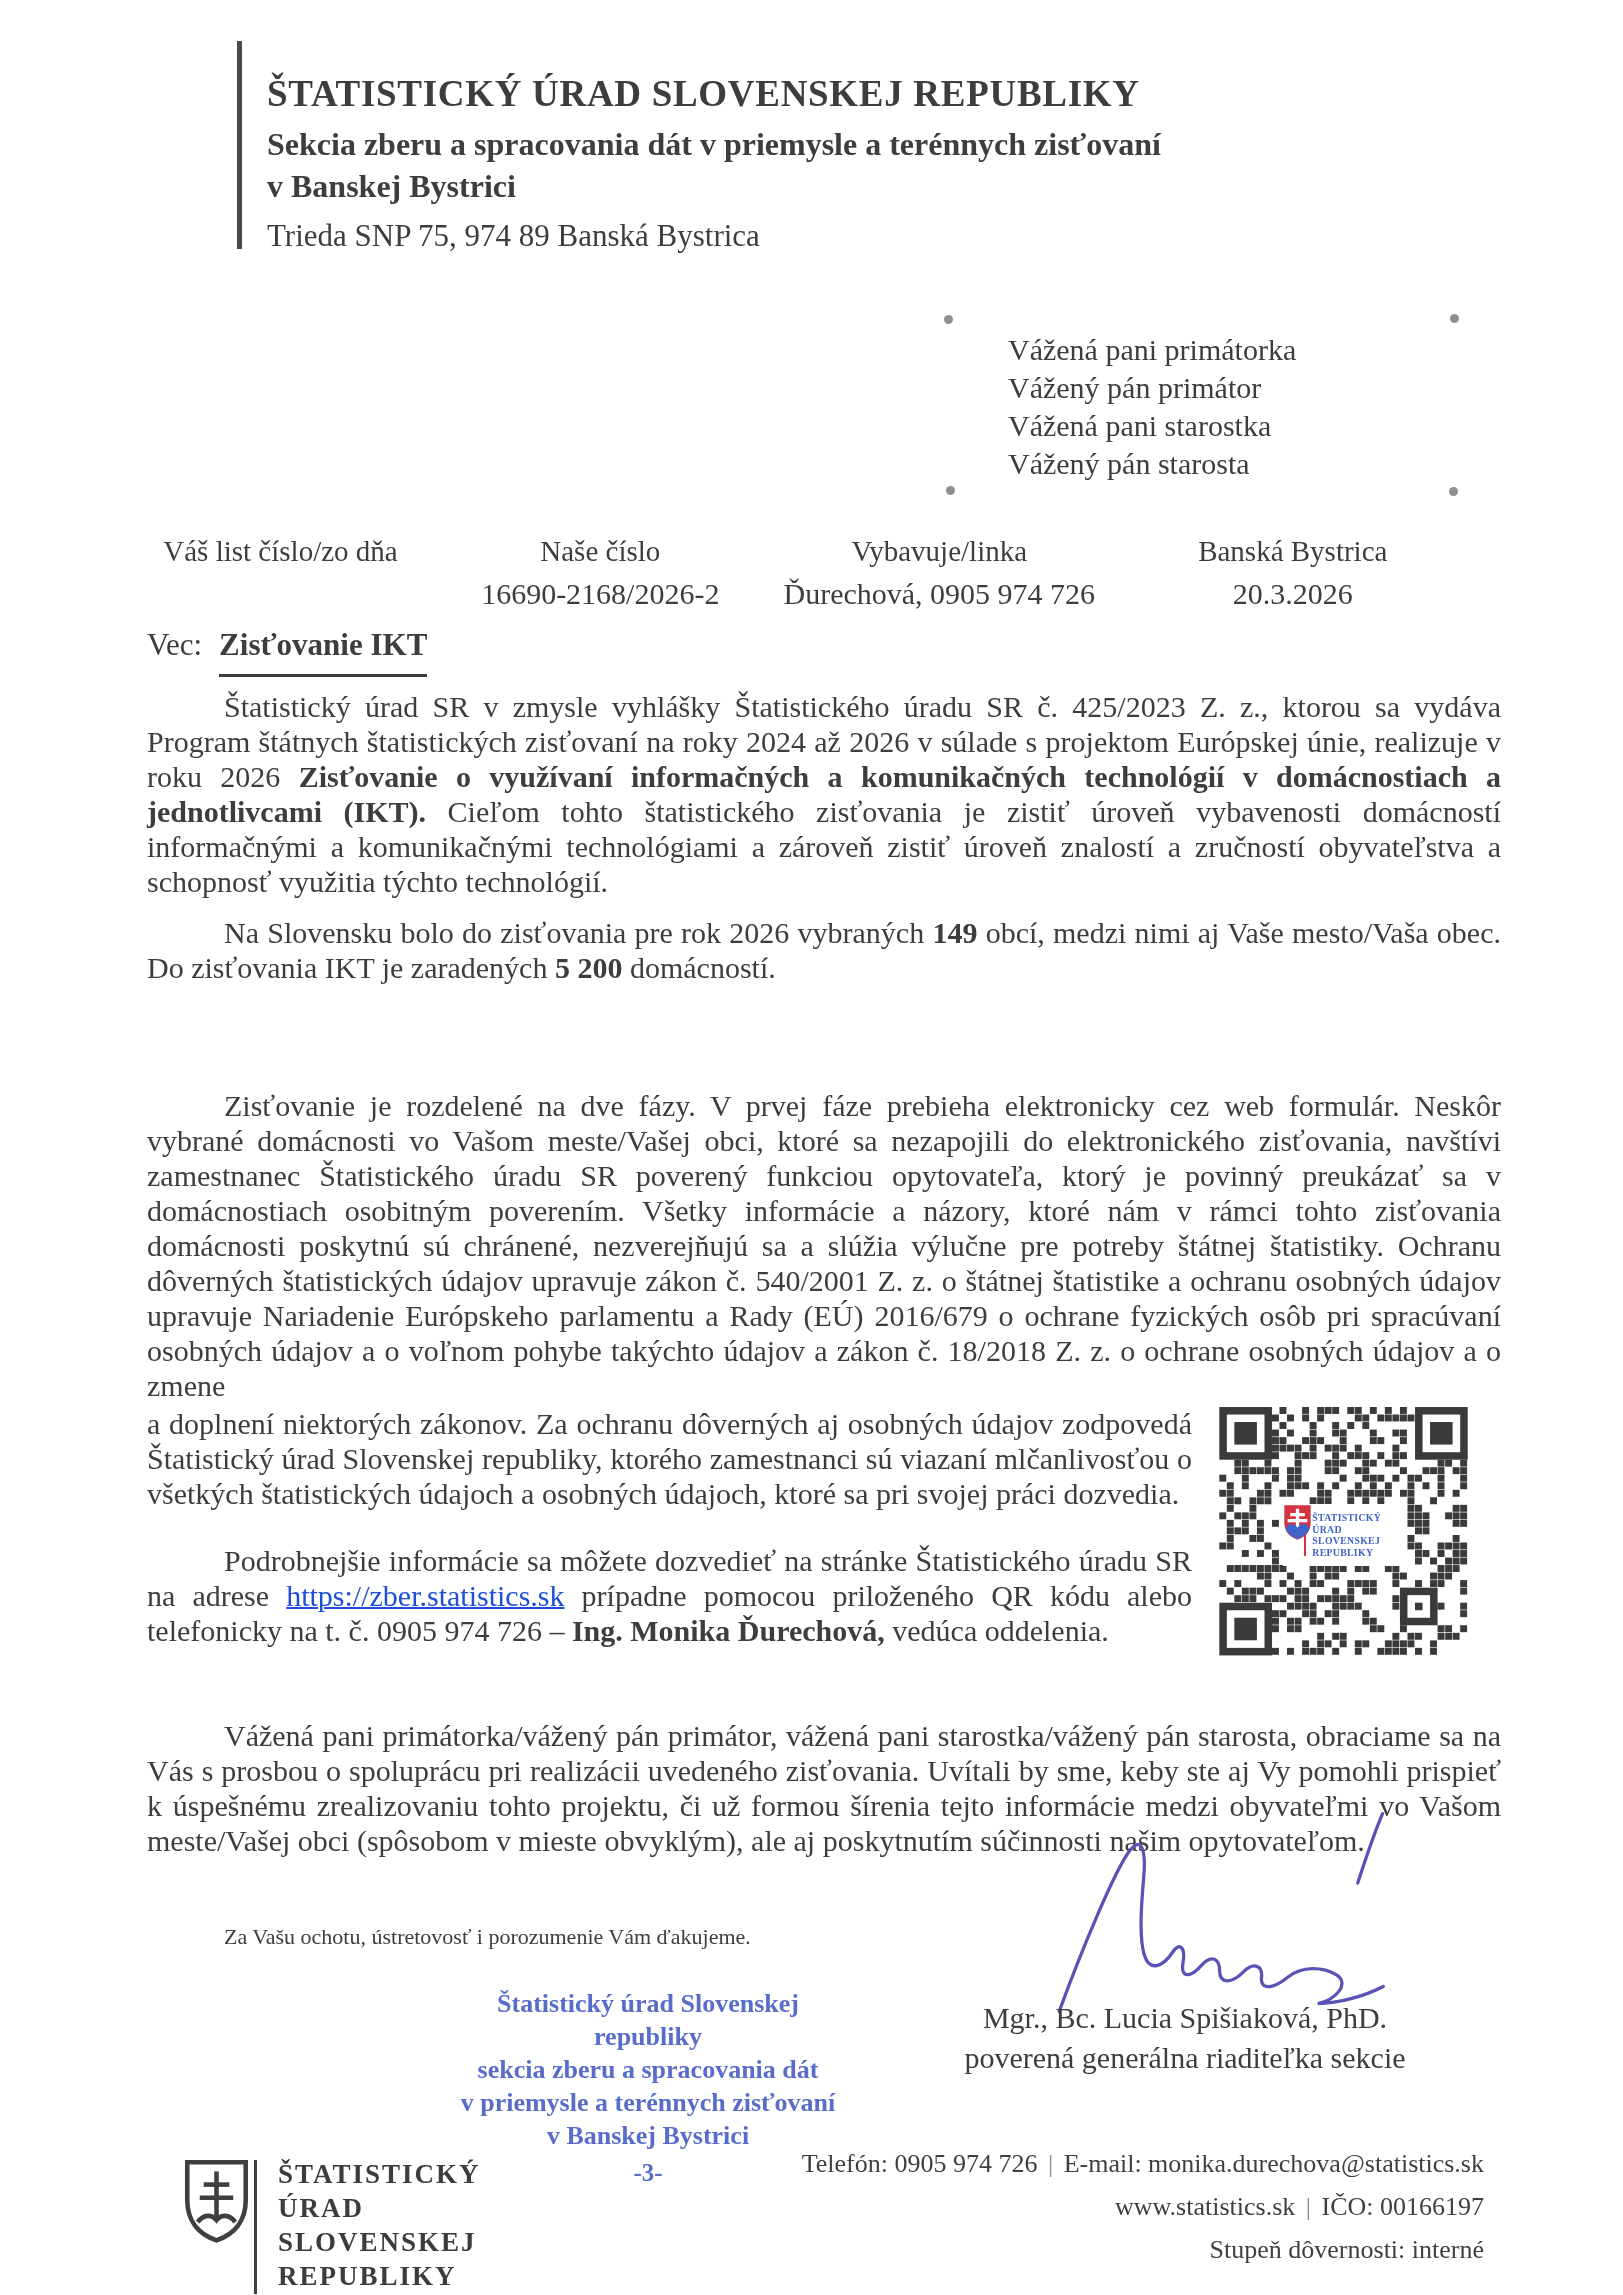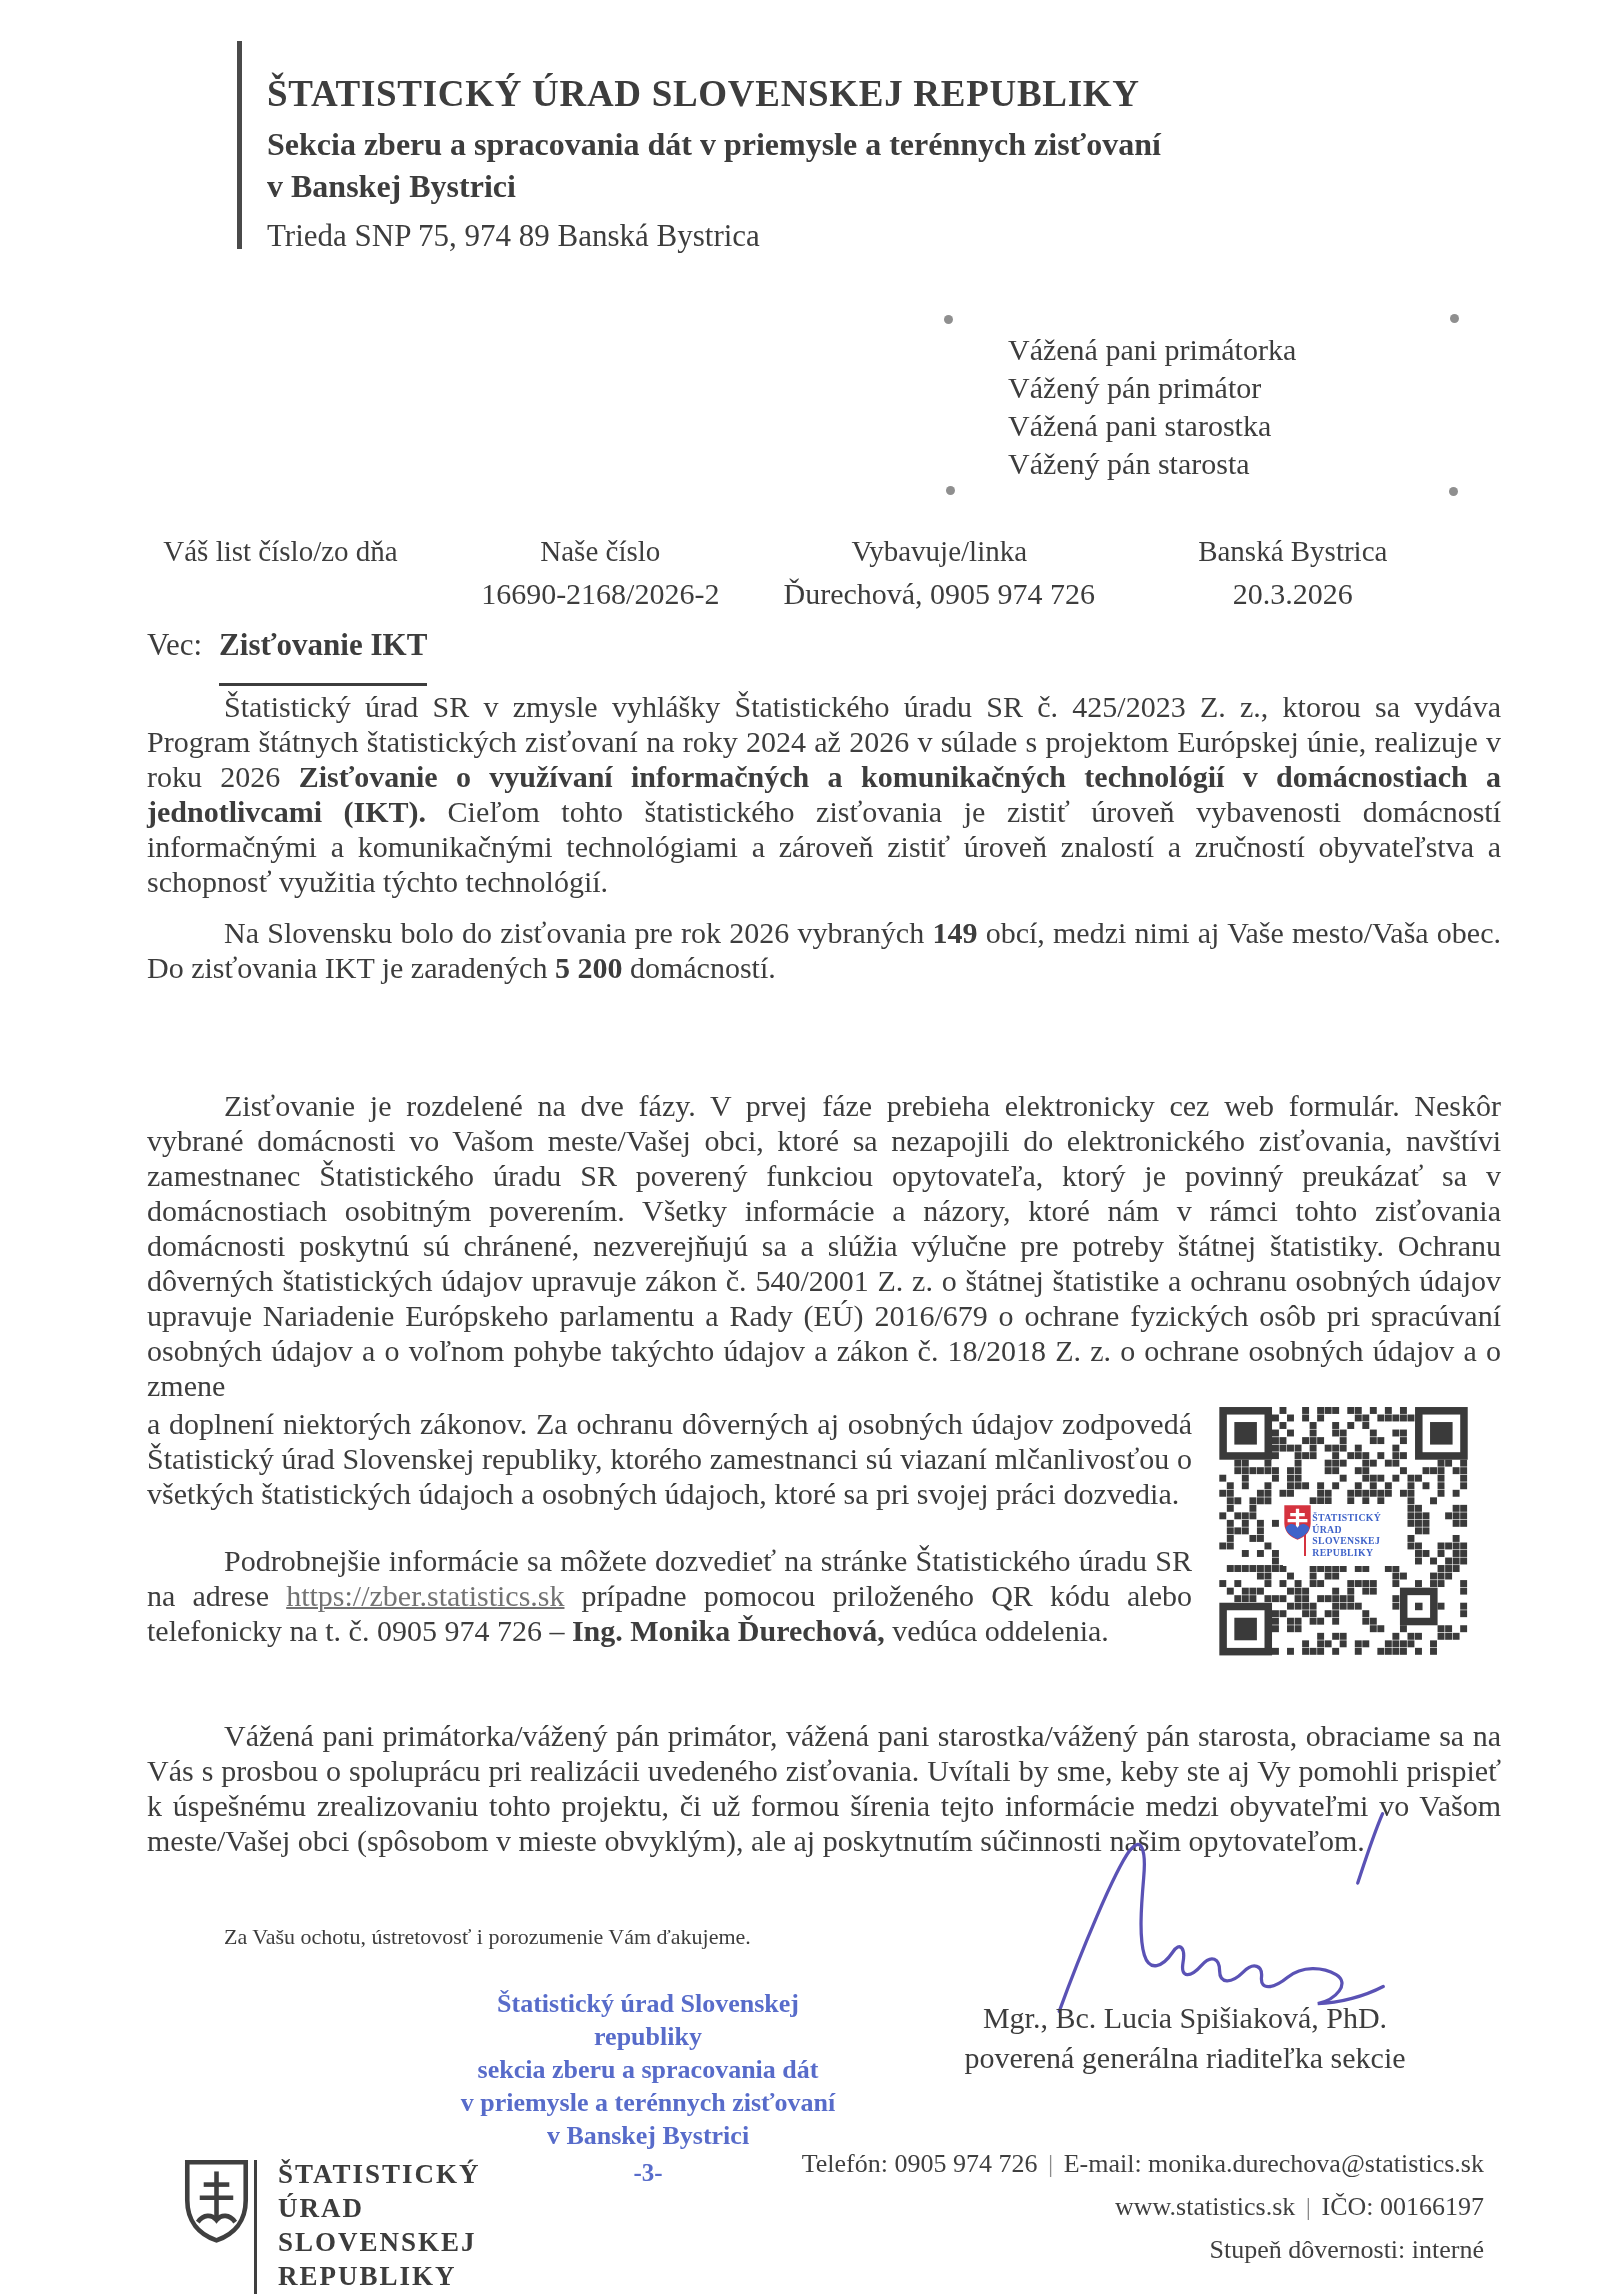--- a/index.html
+++ b/index.html
@@ -23,34 +23,34 @@
   .refrow{position:absolute;left:145px;top:535px;width:1365px;display:flex;}
   .refcol{text-align:center;}
   .refcol.c1{width:288px;text-align:left;padding-left:18.3px;}
   .refcol.c2{width:298px;}
   .refcol.c3{width:380px;}
   .refcol.c4{width:327px;}
   .reflabel{font-size:29px;}
   .refvalue{font-size:30px;margin-top:9.2px;min-height:31px;}
 
   .subject{position:absolute;left:147px;top:627px;font-size:31px;}
-  .subject .title{font-weight:bold;border-bottom:3.3px solid #3d3d3d;padding-bottom:21px;margin-left:17px;}
+  .subject .title{font-weight:bold;border-bottom:3.3px solid #3d3d3d;padding-bottom:12px;margin-left:17px;}
 
   .para{position:absolute;left:147px;width:1354px;font-size:30px;line-height:35px;text-align:justify;}
   .indent{text-indent:77px;}
   #p1{top:689px;}
   #p2{top:915px;}
   .highlight{position:absolute;left:147px;top:1037px;width:1354px;text-align:center;font-weight:bold;font-size:31px;}
   #p3a{top:1088px;text-align-last:justify;}
   #p3b{top:1406px;width:1045px;}
   #p4{top:1543px;width:1045px;}
   #p5{top:1718px;}
   .closing{position:absolute;left:147px;top:1924px;width:1354px;font-size:22px;text-indent:77px;}
   .b{font-weight:bold;}
-  a.doclink{color:#737373;text-decoration:underline;text-decoration-thickness:2px;}
+  a.doclink{color:#1d4ed8;text-decoration:underline;text-decoration-thickness:2px;}
 
   
   .qr{position:absolute;left:1219px;top:1407px;width:249px;height:251px;}
   .qr svg{position:absolute;left:0;top:0;}
   .qr-label{position:absolute;left:64px;top:97px;width:119px;height:62px;background:#fff;
             display:flex;align-items:center;justify-content:center;gap:5.9px;}
   .qr-divider{width:2.6px;height:41px;background:#d5333f;}
   .qr-txt{font-size:9.8px;line-height:11.5px;font-weight:700;color:#3f63c9;letter-spacing:0.3px;}
 
   

